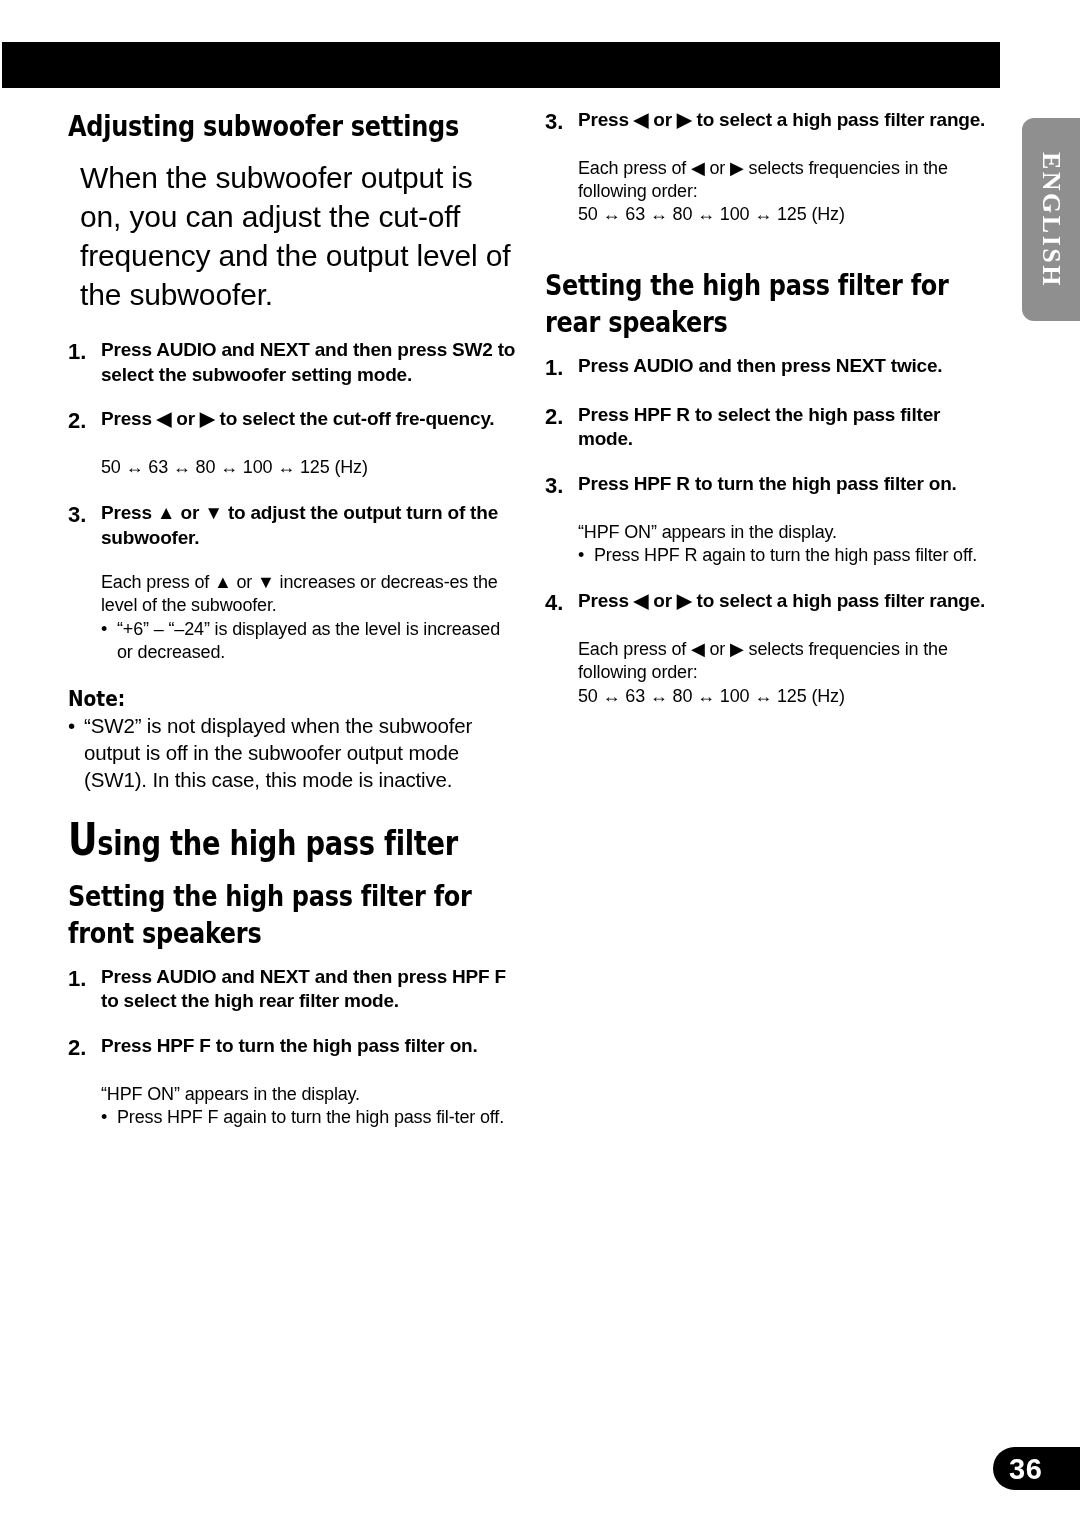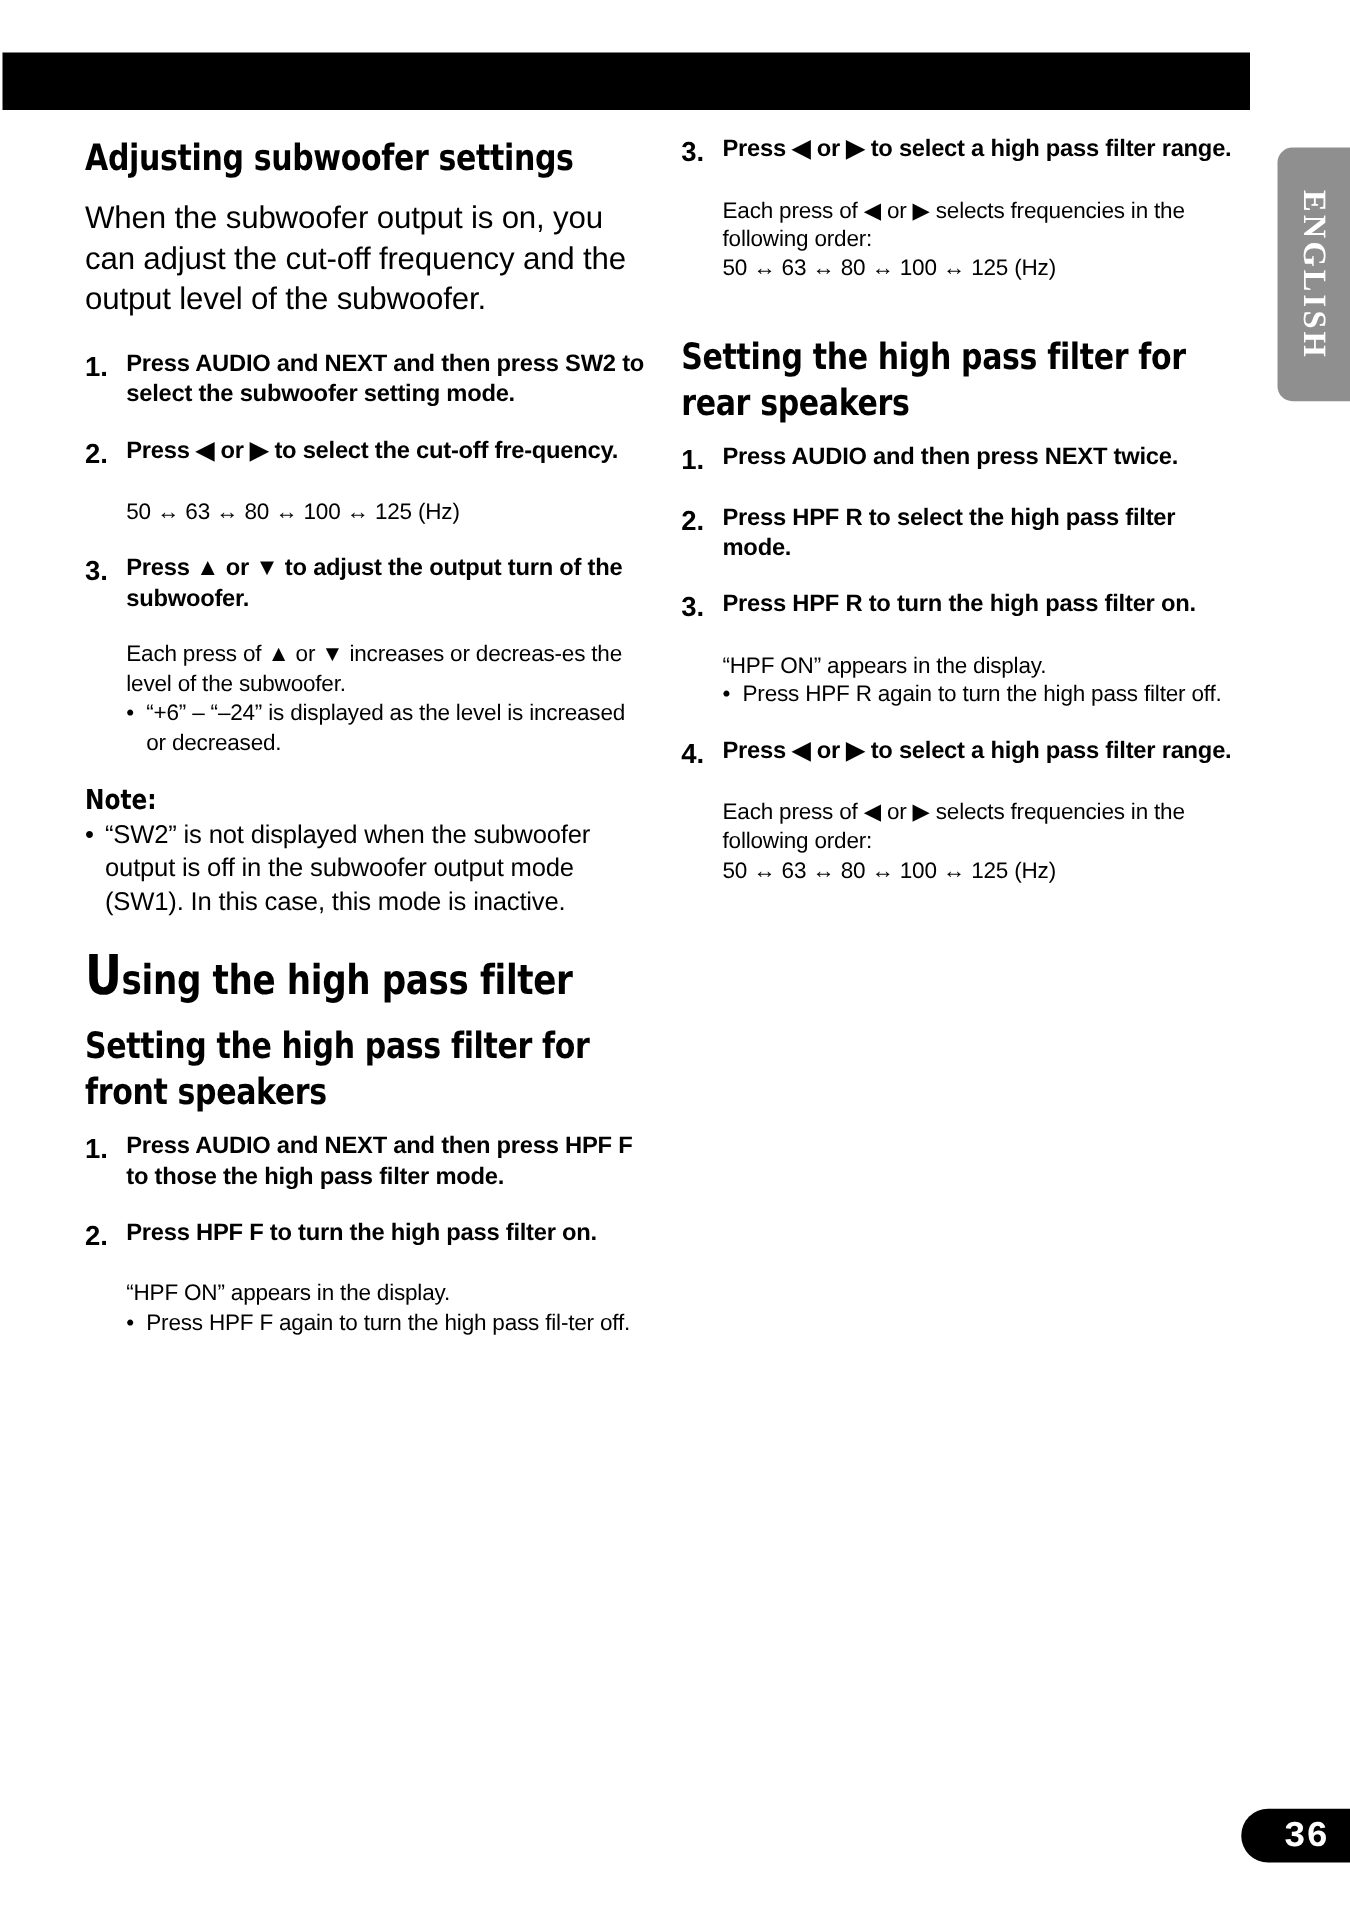--- a/index.html
+++ b/index.html
@@ -85,23 +85,23 @@
     margin: 0 0 14px 0;
     transform: scaleX(0.92);
     transform-origin: left center;
   }
   .h1 .cap {
     font-size: 44px;
     line-height: 0.9;
   }
 
   .body-text {
-    font-size: 25px;
+    font-size: 30px;
     line-height: 1.30;
-    margin: 0 0 24px 0;
+    margin: 0 0 24px 12px;
     letter-spacing: -0.15px;
   }
 
   
   .step {
     display: flex;
     margin: 0 0 20px 0;
   }
   .step-num {
     font-weight: 700;
@@ -166,25 +166,24 @@
     height: 43px;
     background: #000000;
     border-radius: 22px 0 0 22px;
   }
   .page-num-tab .pnum {
     position: absolute;
     left: 16px;
     top: 50%;
     transform: translateY(-50%);
     color: #ffffff;
-    font-family: Liberation Mono, monospace;
+    font-family: Liberation Sans, sans-serif;
     font-size: 29px;
     font-weight: 700;
     letter-spacing: 0.5px;
-    margin-left: 18px;
   }
 </style>
 </head>
 <body>
 
 <div class="top-bar"></div>
 
 <div class="lang-tab">
   <span class="lang-text">ENGLISH</span>
 </div>
@@ -230,21 +229,21 @@
 
     <h1 class="h1">
       <span class="cap">U</span><span>sing the high pass filter</span>
     </h1>
 
 
     <h2 class="h2">Setting the high pass filter for front speakers</h2>
 
     <div class="step">
       <div class="step-num">1.</div>
-      <div class="step-text">Press AUDIO and NEXT and then press HPF F to those the high pass filter mode.</div>
+      <div class="step-text">Press AUDIO and NEXT and then press HPF F to select the high rear filter mode.</div>
     </div>
 
     <div class="step">
       <div class="step-num">2.</div>
       <div class="step-text">Press HPF F to turn the high pass filter on.</div>
     </div>
     <div class="step-detail">
       <div>“HPF ON” appears in the display.</div>
       <div class="bullet-line">
         <span class="dot">•</span>

